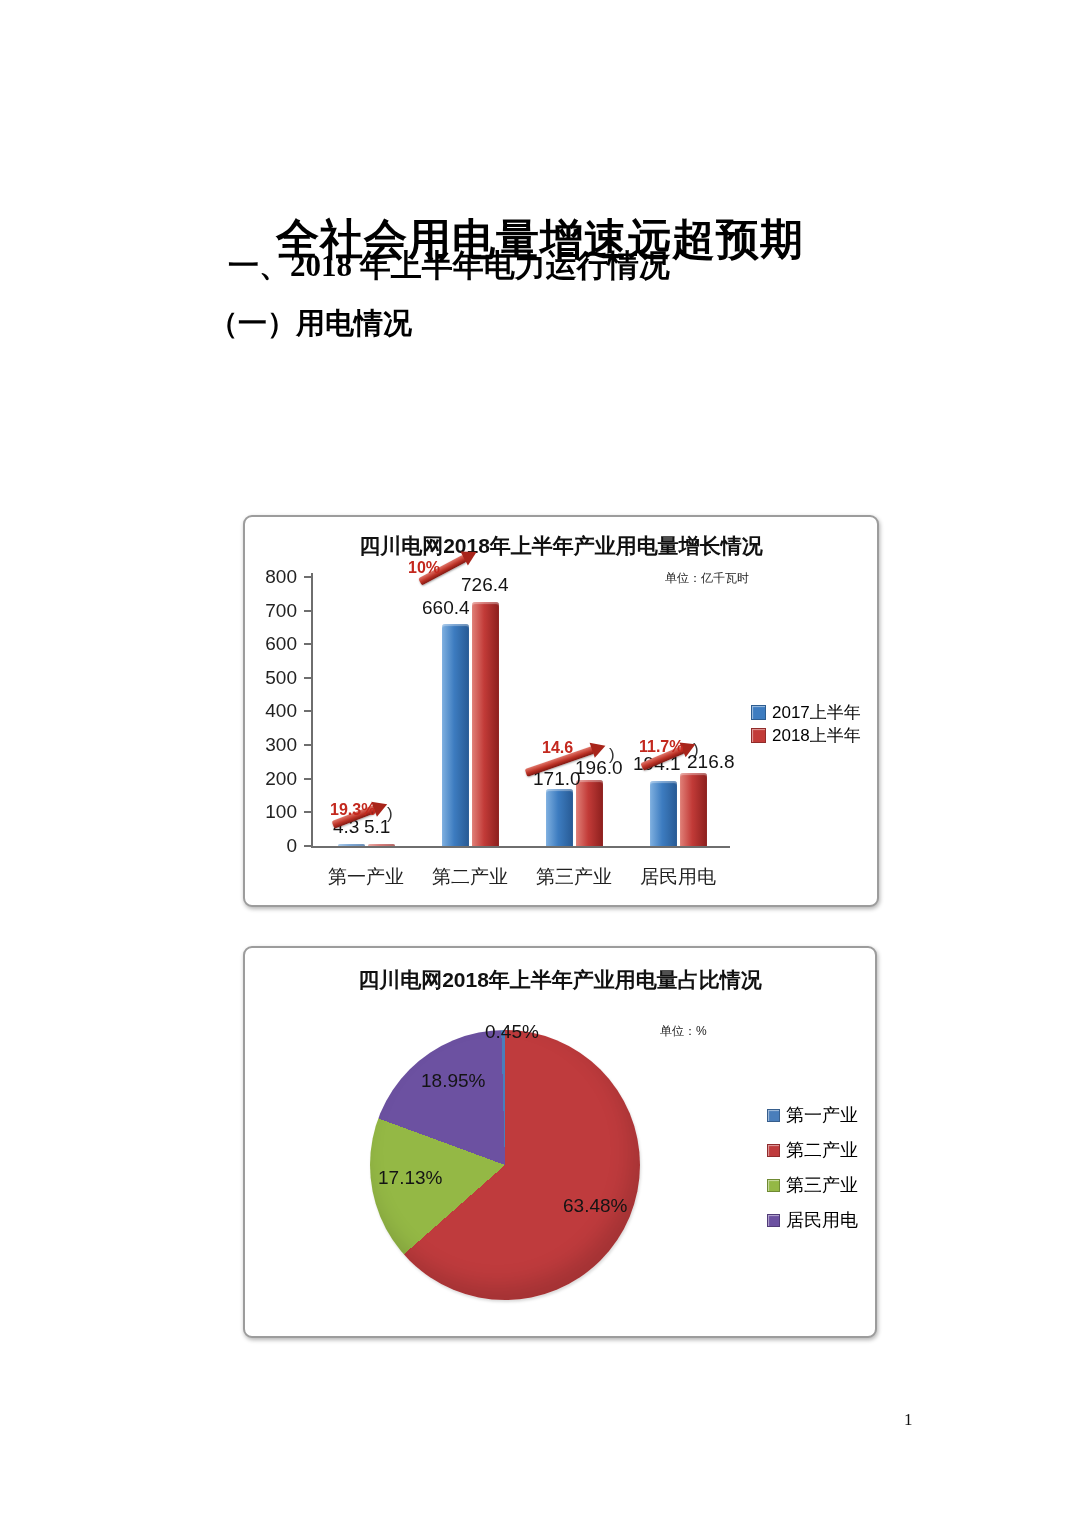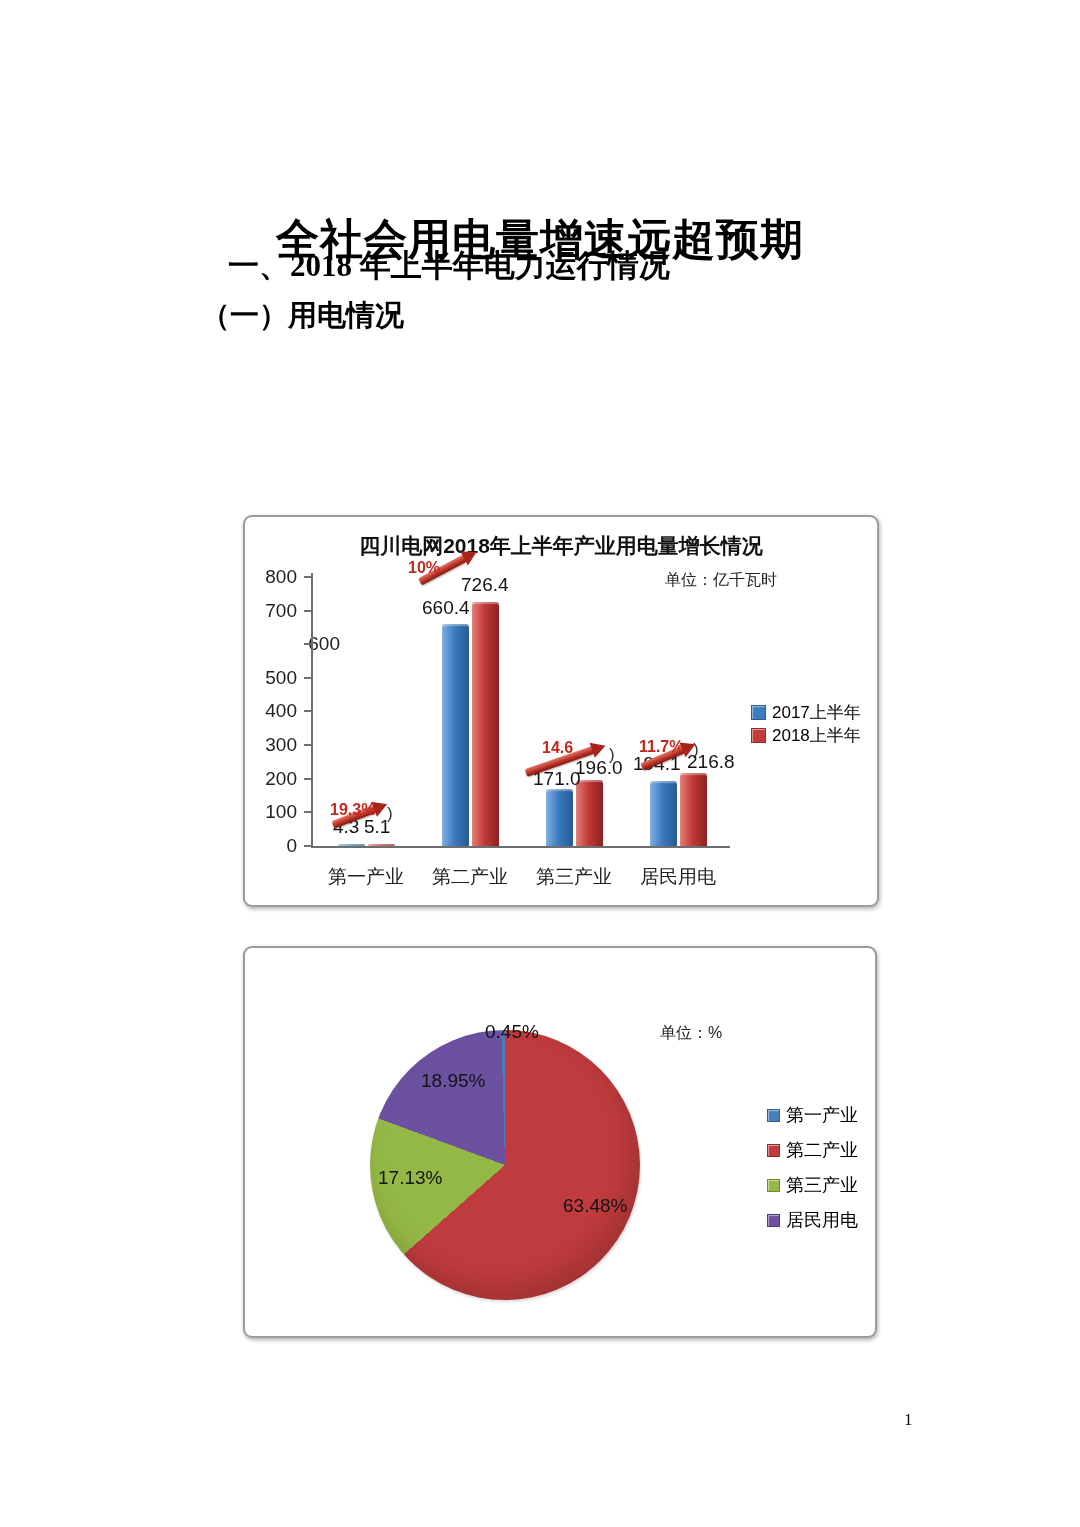--- a/index.html
+++ b/index.html
@@ -12,21 +12,21 @@
   .subheading{position:absolute;font-weight:bold;font-size:29px;}
   .body-para{position:absolute;left:153px;top:338px;width:758px;font-size:29px;line-height:54px;
              text-align:justify;text-indent:79px;margin:0;}
   .body-para b{font-weight:bold;}
   
   .chart-box{position:absolute;background:#fff;border:2px solid #9c9c9c;border-radius:9px;
              box-shadow:1px 2px 4px rgba(0,0,0,.3);
              font-family:"Liberation Sans","DejaVu Sans",sans-serif;}
   .chart-title{position:absolute;left:0;width:100%;text-align:center;font-weight:bold;
                font-size:21px;color:#111;}
-  .unit-label{position:absolute;font-size:16px;color:#222;}
+  .unit-label{position:absolute;font-size:12px;color:#222;}
   
   .ytick{position:absolute;width:52px;text-align:right;font-size:19px;line-height:22px;color:#222;}
   .axis-v{position:absolute;left:66px;top:56px;width:2px;height:275px;background:#6e6e6e;}
   .axis-ticks{position:absolute;left:59px;top:59px;width:7px;height:271px;
               background:repeating-linear-gradient(180deg,#6e6e6e 0 2px,transparent 2px 33.6px);}
   .axis-h{position:absolute;left:66px;top:329px;width:419px;height:2px;background:#6e6e6e;}
   .bars-area{position:absolute;left:69px;top:60px;width:416px;height:269px;display:flex;}
   .cat-slot{flex:1;display:flex;align-items:flex-end;justify-content:center;gap:3px;}
   .bar{width:27px;border-radius:3px 3px 0 0;box-shadow:inset 0 2px 1px rgba(255,255,255,.35);}
   .bar-s0{background:linear-gradient(90deg,#7fb0e0 0%,#3d7cc0 45%,#275a94 100%);}
@@ -54,30 +54,30 @@
   .page-number{position:absolute;font-size:17px;color:#111;
                font-family:"Liberation Serif","DejaVu Serif",serif;}
 </style>
 </head>
 <body>
 
 <div class="page">
 
   <h1 class="doc-title" style="top:186px;">全社会用电量增速远超预期</h1>
   <h2 class="heading" style="left:228px;top:245px;margin:0;">一、2018 年上半年电力运行情况</h2>
-  <h3 class="subheading" style="left:201px;top:296px;margin:0;">（一）用电情况</h3>
+  <h3 class="subheading" style="left:201px;top:296px;margin:8px;">（一）用电情况</h3>
 
 
   <div class="chart-box" style="left:243px;top:515px;width:632px;height:388px;">
     <div class="chart-title" style="top:15px;">四川电网2018年上半年产业用电量增长情况</div>
     <div class="unit-label" style="left:420px;top:53px;">单位：亿千瓦时</div>
 
     <span class="ytick" style="top:49px;">800</span>
     <span class="ytick" style="top:83px;">700</span>
-    <span class="ytick" style="top:116px;padding-left:43px;">600</span>
+    <span class="ytick" style="top:116px;">600</span>
     <span class="ytick" style="top:150px;">500</span>
     <span class="ytick" style="top:183px;">400</span>
     <span class="ytick" style="top:217px;">300</span>
     <span class="ytick" style="top:251px;">200</span>
     <span class="ytick" style="top:284px;">100</span>
     <span class="ytick" style="top:318px;">0</span>
 
     <div class="axis-ticks"></div>
     <div class="axis-v"></div>
     <div class="axis-h"></div>
@@ -137,20 +137,21 @@
         <span style="font-size:17px;">2017上半年</span>
       </div>
       <div class="legend-item" style="gap:6px;">
         <span class="swatch" style="width: 13px; height: 13px; background: rgb(194, 59, 56);"></span>
         <span style="font-size:17px;">2018上半年</span>
       </div>
     </div>
   </div>
 
   <div class="chart-box" style="left:243px;top:946px;width:630px;height:388px;">
+    <div class="chart-title" style="top:18px;">四川电网2018年上半年产业用电量占比情况</div>
     <span class="pie-label" style="left:240px;top:73px;">0.45%</span>
     <div class="unit-label" style="left:415px;top:75px;">单位：%</div>
 
     <div class="pie" style="left: 125px; top: 82px; width: 270px; height: 270px; background: conic-gradient(rgb(191, 59, 61) 0deg, rgb(191, 59, 61) 228.53deg, rgb(148, 184, 69) 228.53deg, rgb(148, 184, 69) 290.2deg, rgb(108, 81, 161) 290.2deg, rgb(108, 81, 161) 358.42deg, rgb(74, 126, 187) 358.42deg, rgb(74, 126, 187) 360.04deg);"></div>
 
     <span class="pie-label" style="left:176px;top:122px;">18.95%</span>
     <span class="pie-label" style="left:133px;top:219px;">17.13%</span>
     <span class="pie-label" style="left:318px;top:247px;">63.48%</span>
 
     <div class="legend" style="left:522px;top:155px;gap:11px;">

